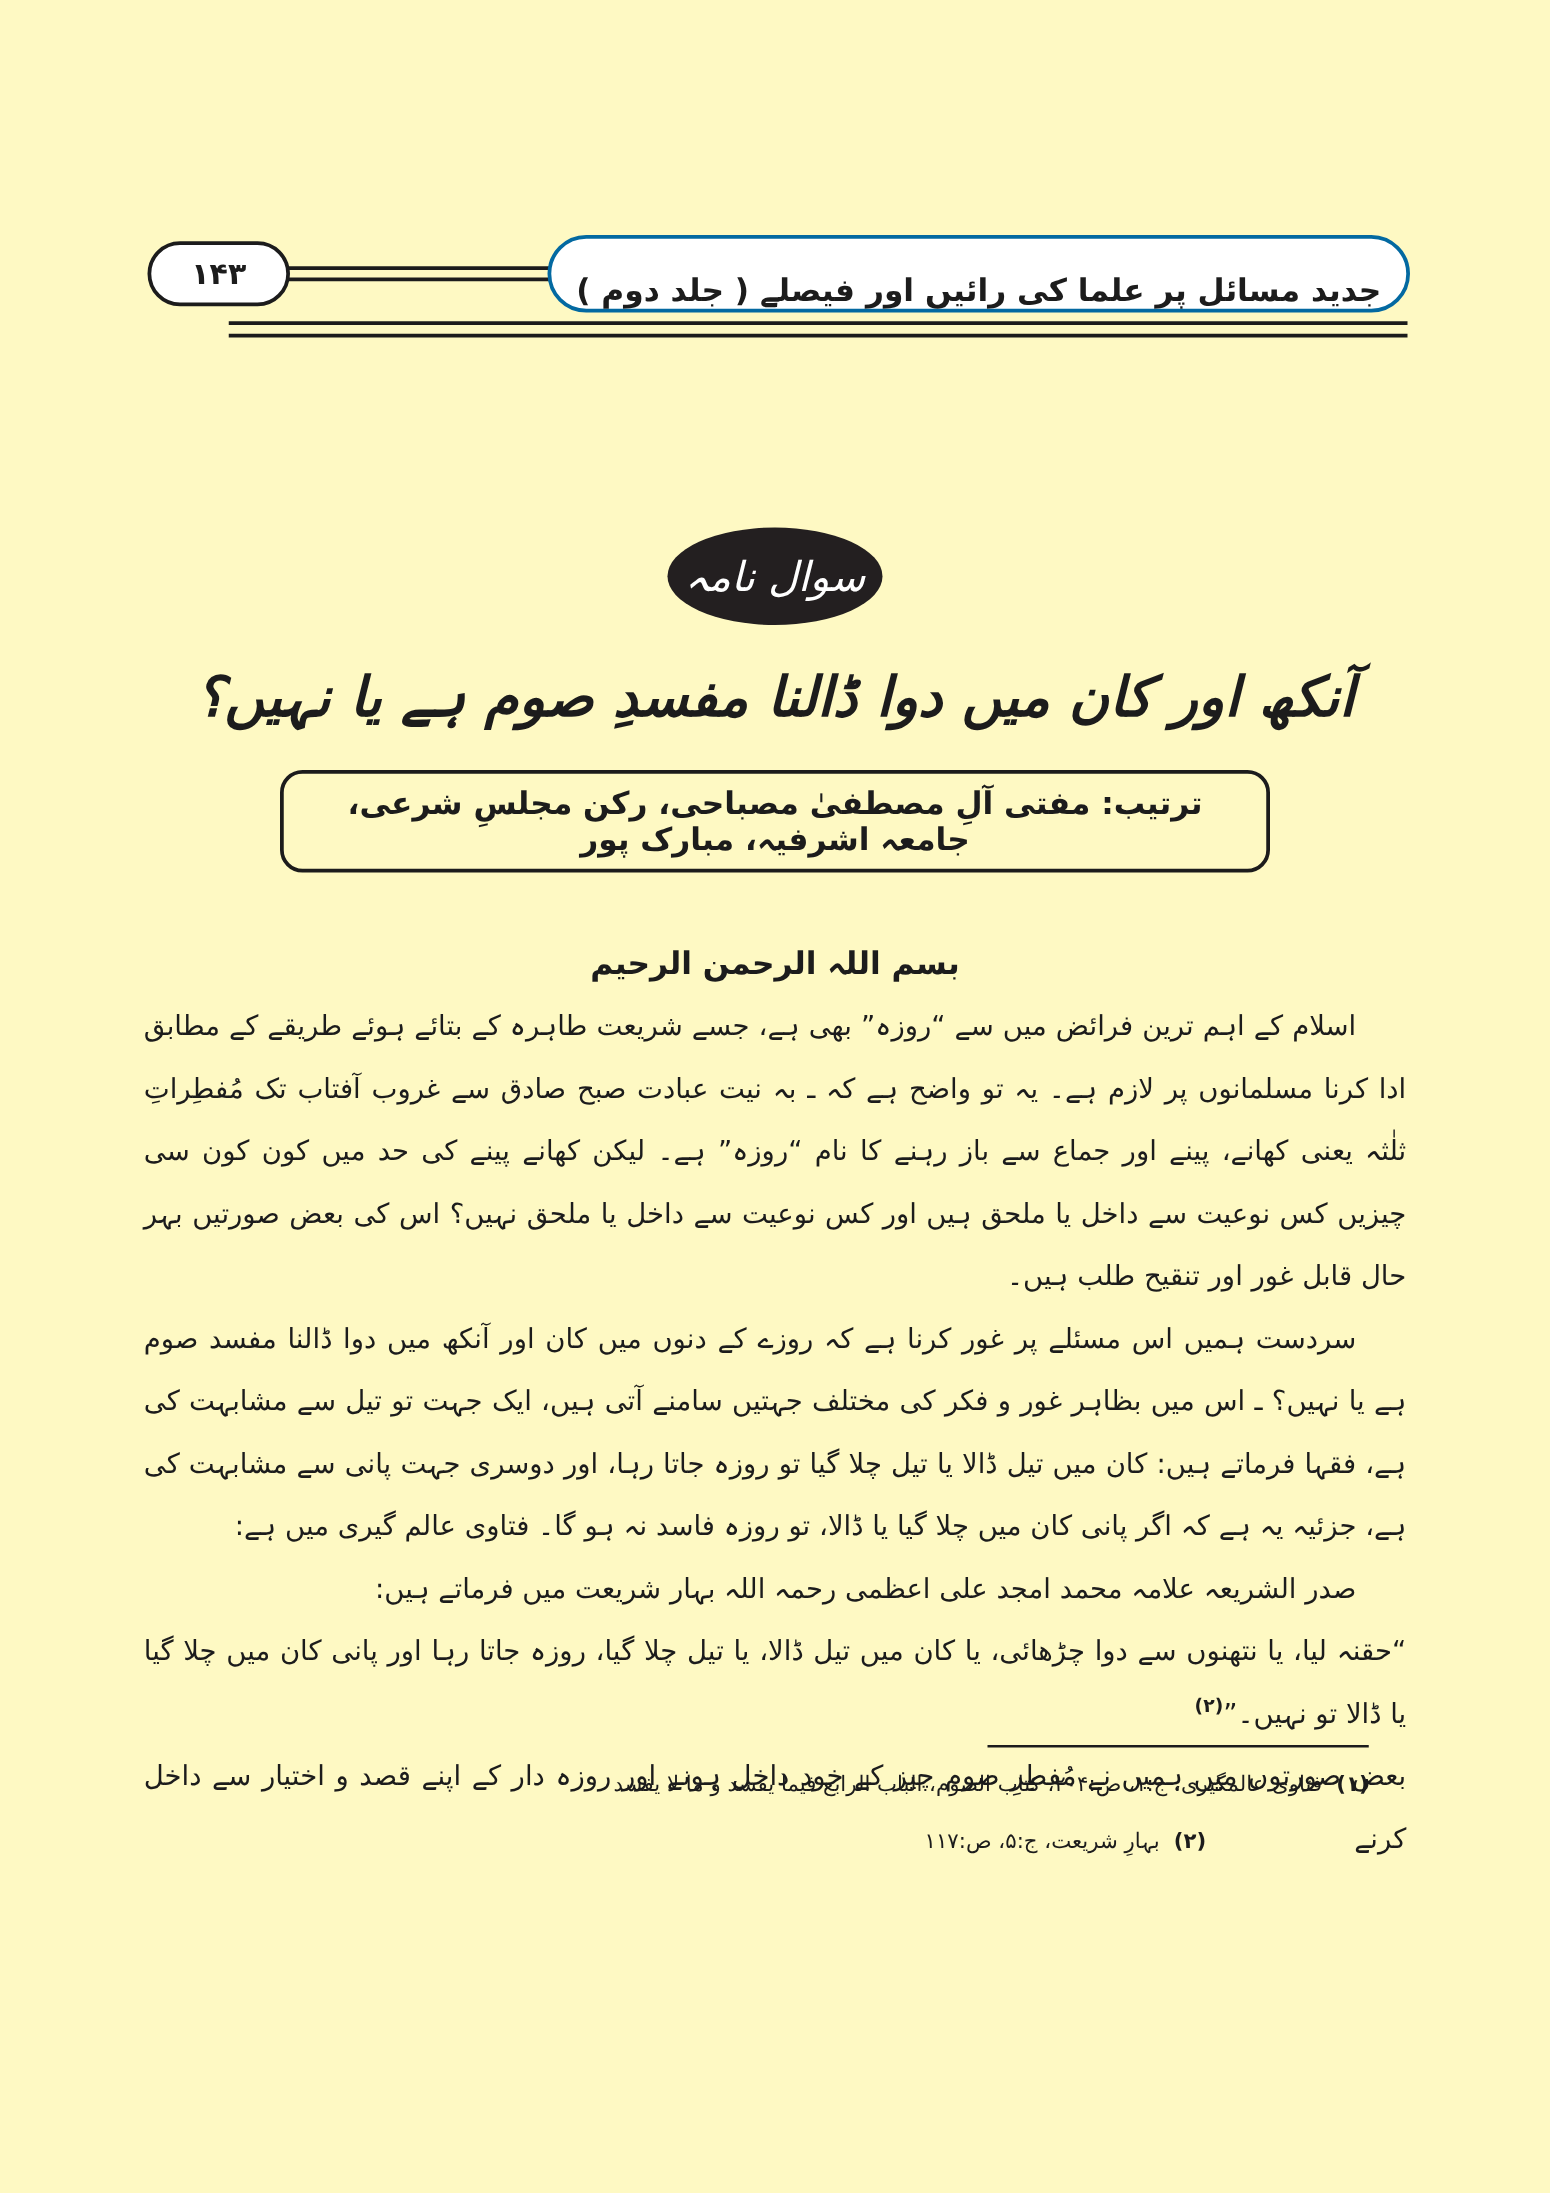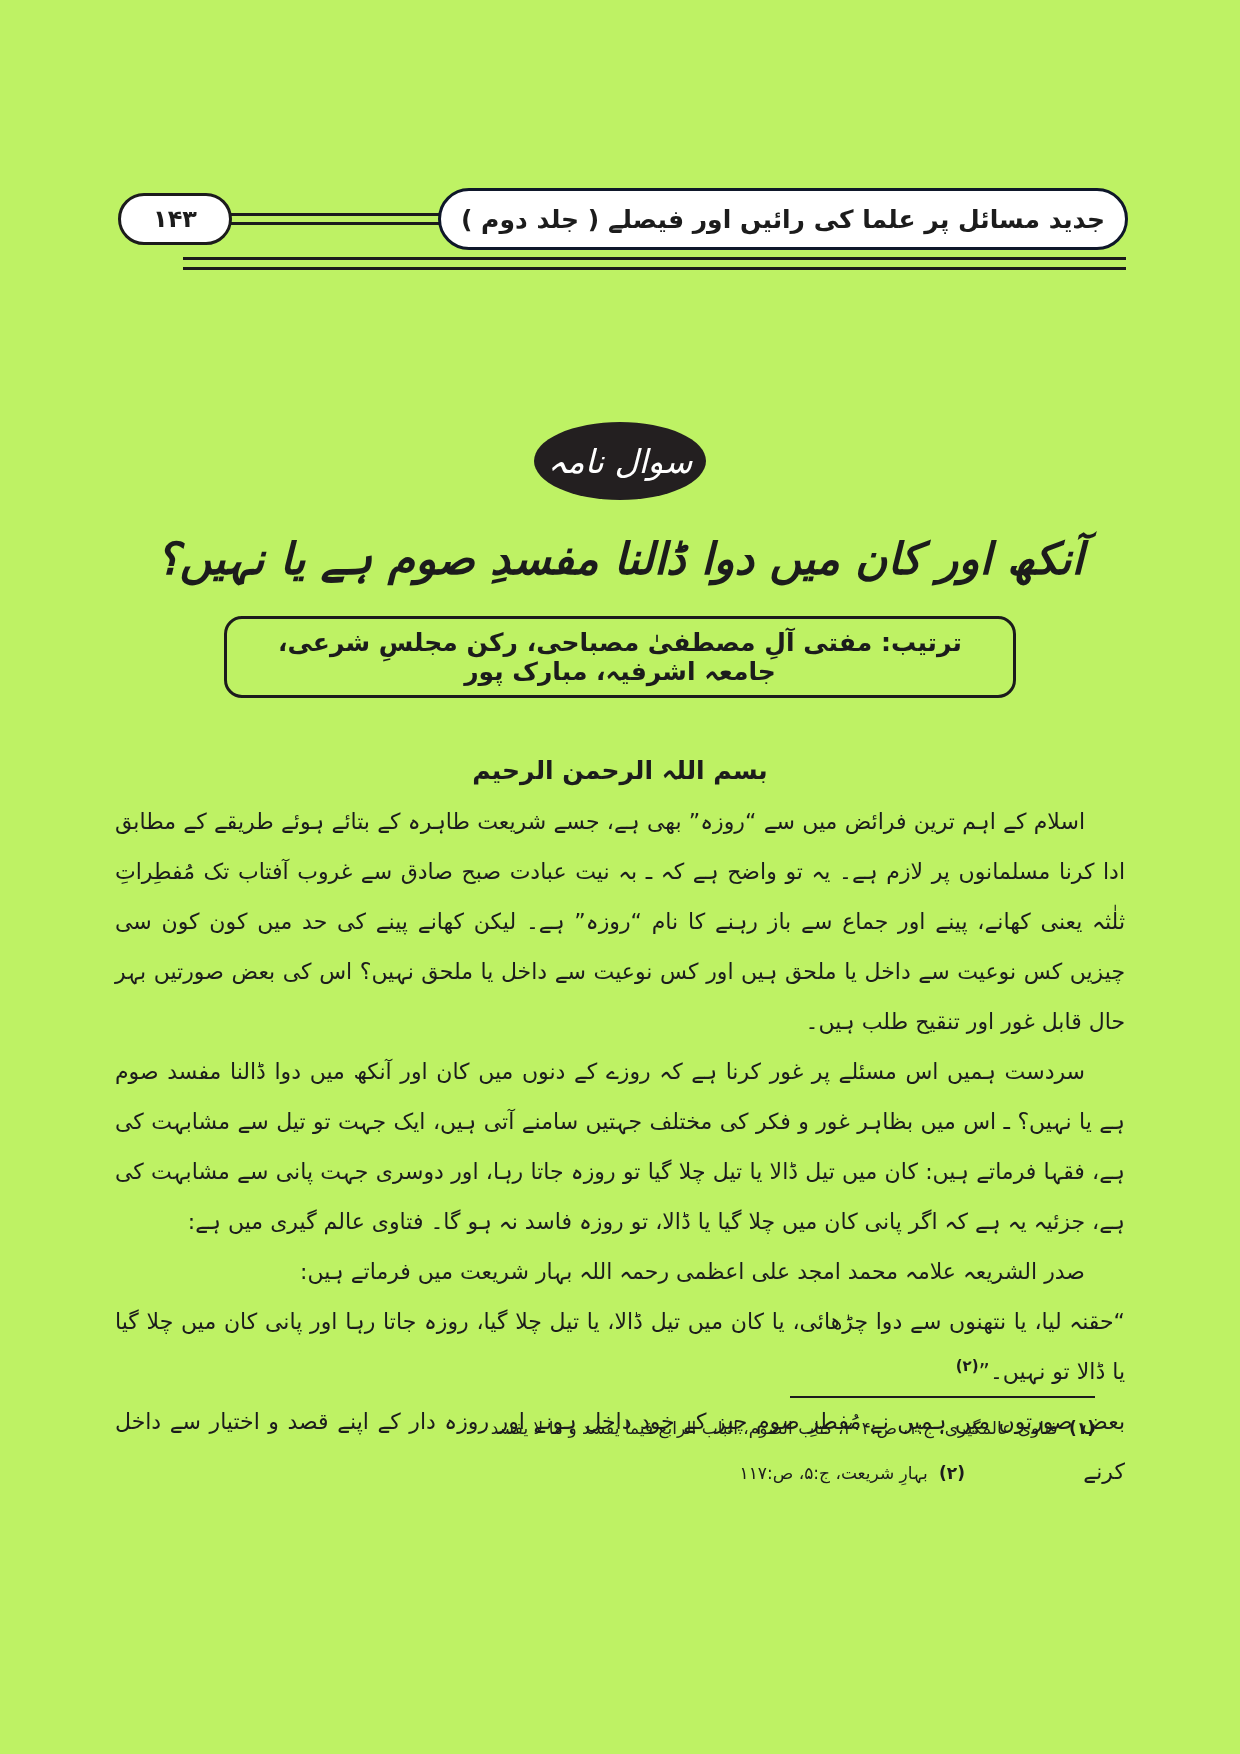--- a/index.html
+++ b/index.html
@@ -1,20 +1,20 @@
 <!DOCTYPE html>
 <html lang="ur" dir="ltr"><head>
 <meta charset="utf-8">
 <style>
   html,body{margin:0;padding:0;background:#e8e8e8;}
   .page{
     position:relative;
     width:1240px;height:1754px;
     margin:0 auto;
-    background:#bef264;
+    background:#fef9c3;
     font-family:"DejaVu Sans",sans-serif;
     color:#1c1c1c;
     box-sizing:border-box;
     overflow:hidden;
   }
   
   .header{
     display:flex;align-items:center;
     margin:188px 112px 0 118px;
     direction:ltr;
@@ -29,22 +29,22 @@
   }
   .connector{
     flex:1 1 auto;height:6px;
     border-top:3px solid #1c1c1c;
     border-bottom:3px solid #1c1c1c;
     margin:0 -4px;
   }
   .title-pill{
     flex:0 0 auto;
     min-width:330px;height:56px;
-    border:3px solid #0f172a;border-radius:34px;
-    display:flex;align-items:center;justify-content:center;
+    border:3px solid #0369a1;border-radius:34px;
+    display:flex;align-items:flex-end;justify-content:center;
     padding:0 20px;
     font-size:25px;font-weight:bold;
     direction:rtl;
     background:#fff;z-index:2;
   }
   .header-rule{
     margin:7px 114px 0 183px;
     height:7px;
     border-top:3px solid #1c1c1c;
     border-bottom:3px solid #1c1c1c;

